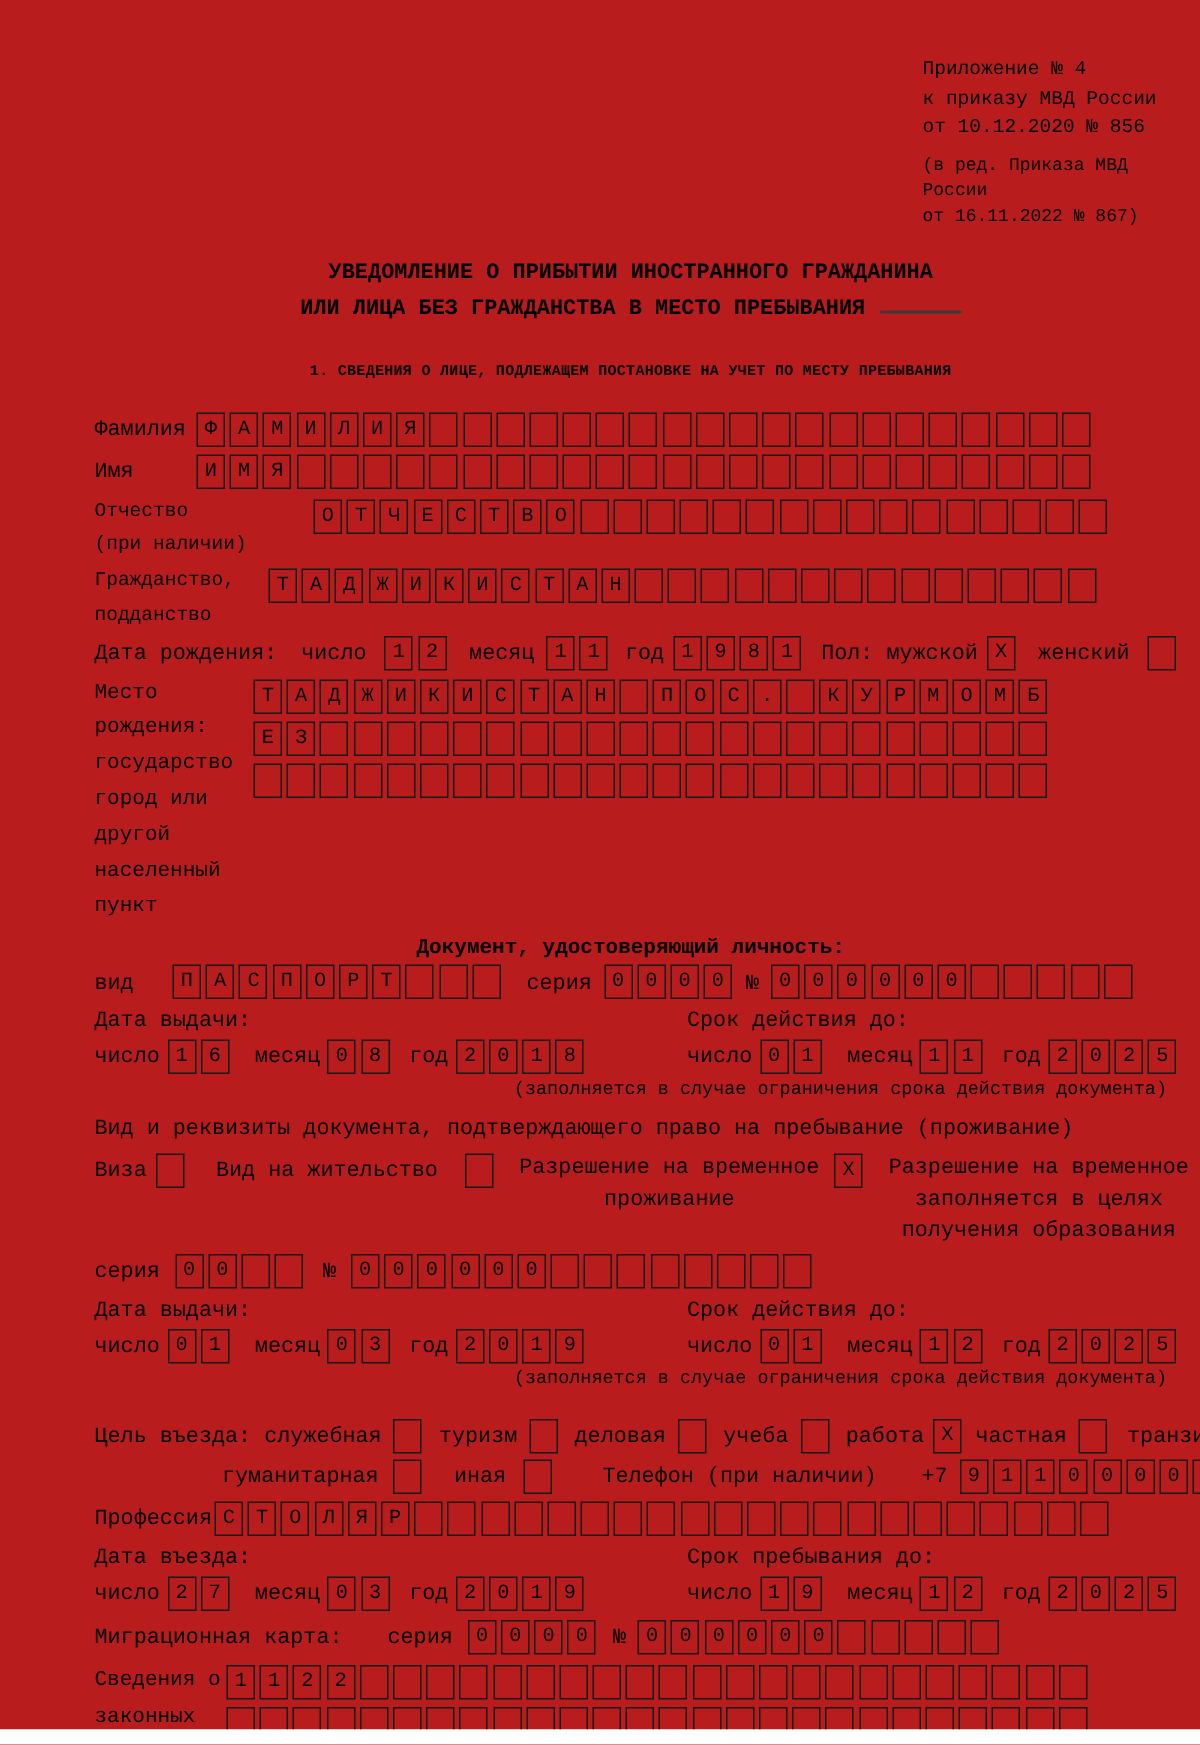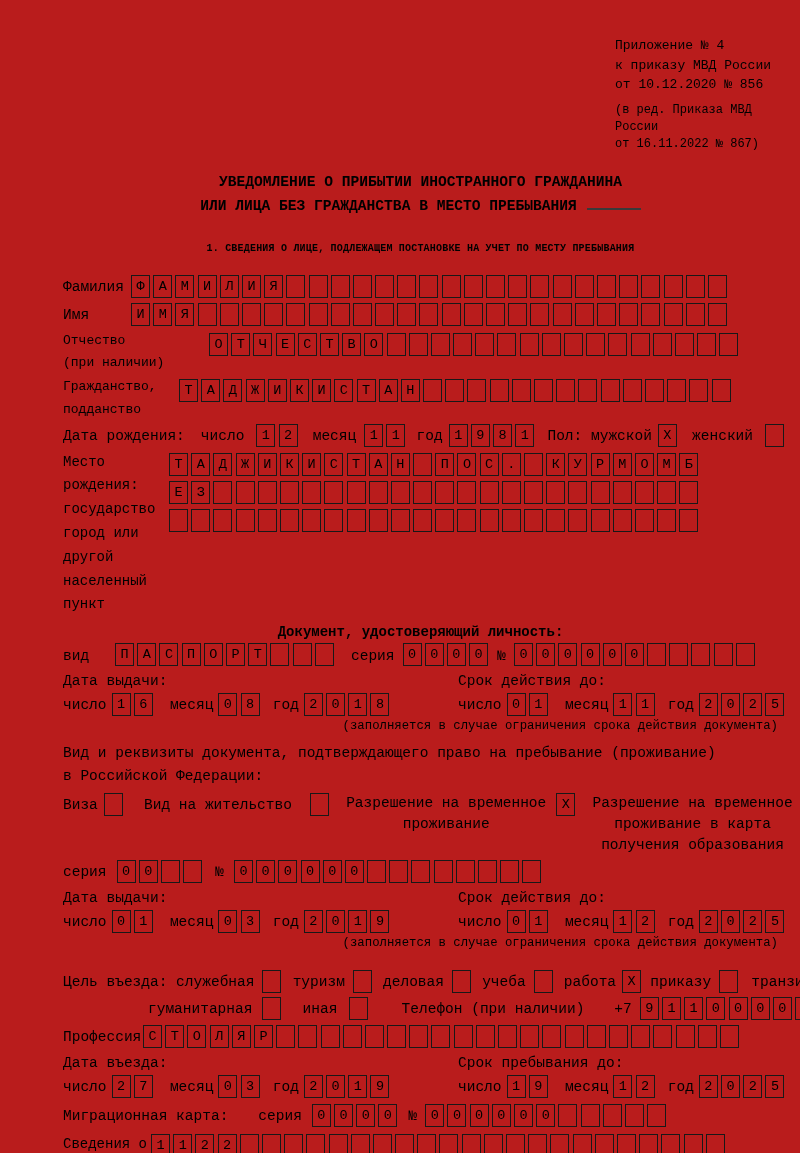--- a/index.html
+++ b/index.html
@@ -406,42 +406,41 @@
             <span class="cell">2</span>
             <span class="cell">5</span>
           </span>
       </div>
     </div>
   </div>
   <div class="note-right">(заполняется в случае ограничения срока действия документа)</div>
 
   <div class="para">
     <div>Вид и реквизиты документа, подтверждающего право на пребывание (проживание)</div>
-    <div>в Российской Федерации:</div>
   </div>
 
   <div class="row" style="margin-top:4px;">
     <span class="lbl">Виза</span>
     <span class="cells ml6">
         <span class="cell"></span>
       </span>
     <span class="lbl ml18">Вид на жительство</span>
     <span class="cells ml18">
         <span class="cell"></span>
       </span>
     <span class="cb-label-multi ml14">
       <div>Разрешение на временное</div>
       <div>проживание</div>
     </span>
     <span class="cells ml10">
         <span class="cell">X</span>
       </span>
     <span class="cb-label-multi ml14">
       <div>Разрешение на временное</div>
-      <div>проживание в карта</div>
+      <div>заполняется в целях</div>
       <div>получения образования</div>
     </span>
     <span class="cells ml10">
         <span class="cell"></span>
       </span>
   </div>
 
   <div class="row" style="margin-top:4px;">
     <span class="lbl">серия</span>
     <span class="cells ml10">
@@ -531,21 +530,21 @@
         <span class="cell"></span>
       </span>
     <span class="lbl ml8">учеба</span>
     <span class="cells ml8">
         <span class="cell"></span>
       </span>
     <span class="lbl ml8">работа</span>
     <span class="cells ml6">
         <span class="cell">X</span>
       </span>
-    <span class="lbl ml6">приказу</span>
+    <span class="lbl ml6">частная</span>
     <span class="cells ml8">
         <span class="cell"></span>
       </span>
     <span class="lbl ml10">транзит</span>
     <span class="cells ml12">
         <span class="cell"></span>
       </span>
   </div>
 
   <div class="row" style="margin-top:4px;">

